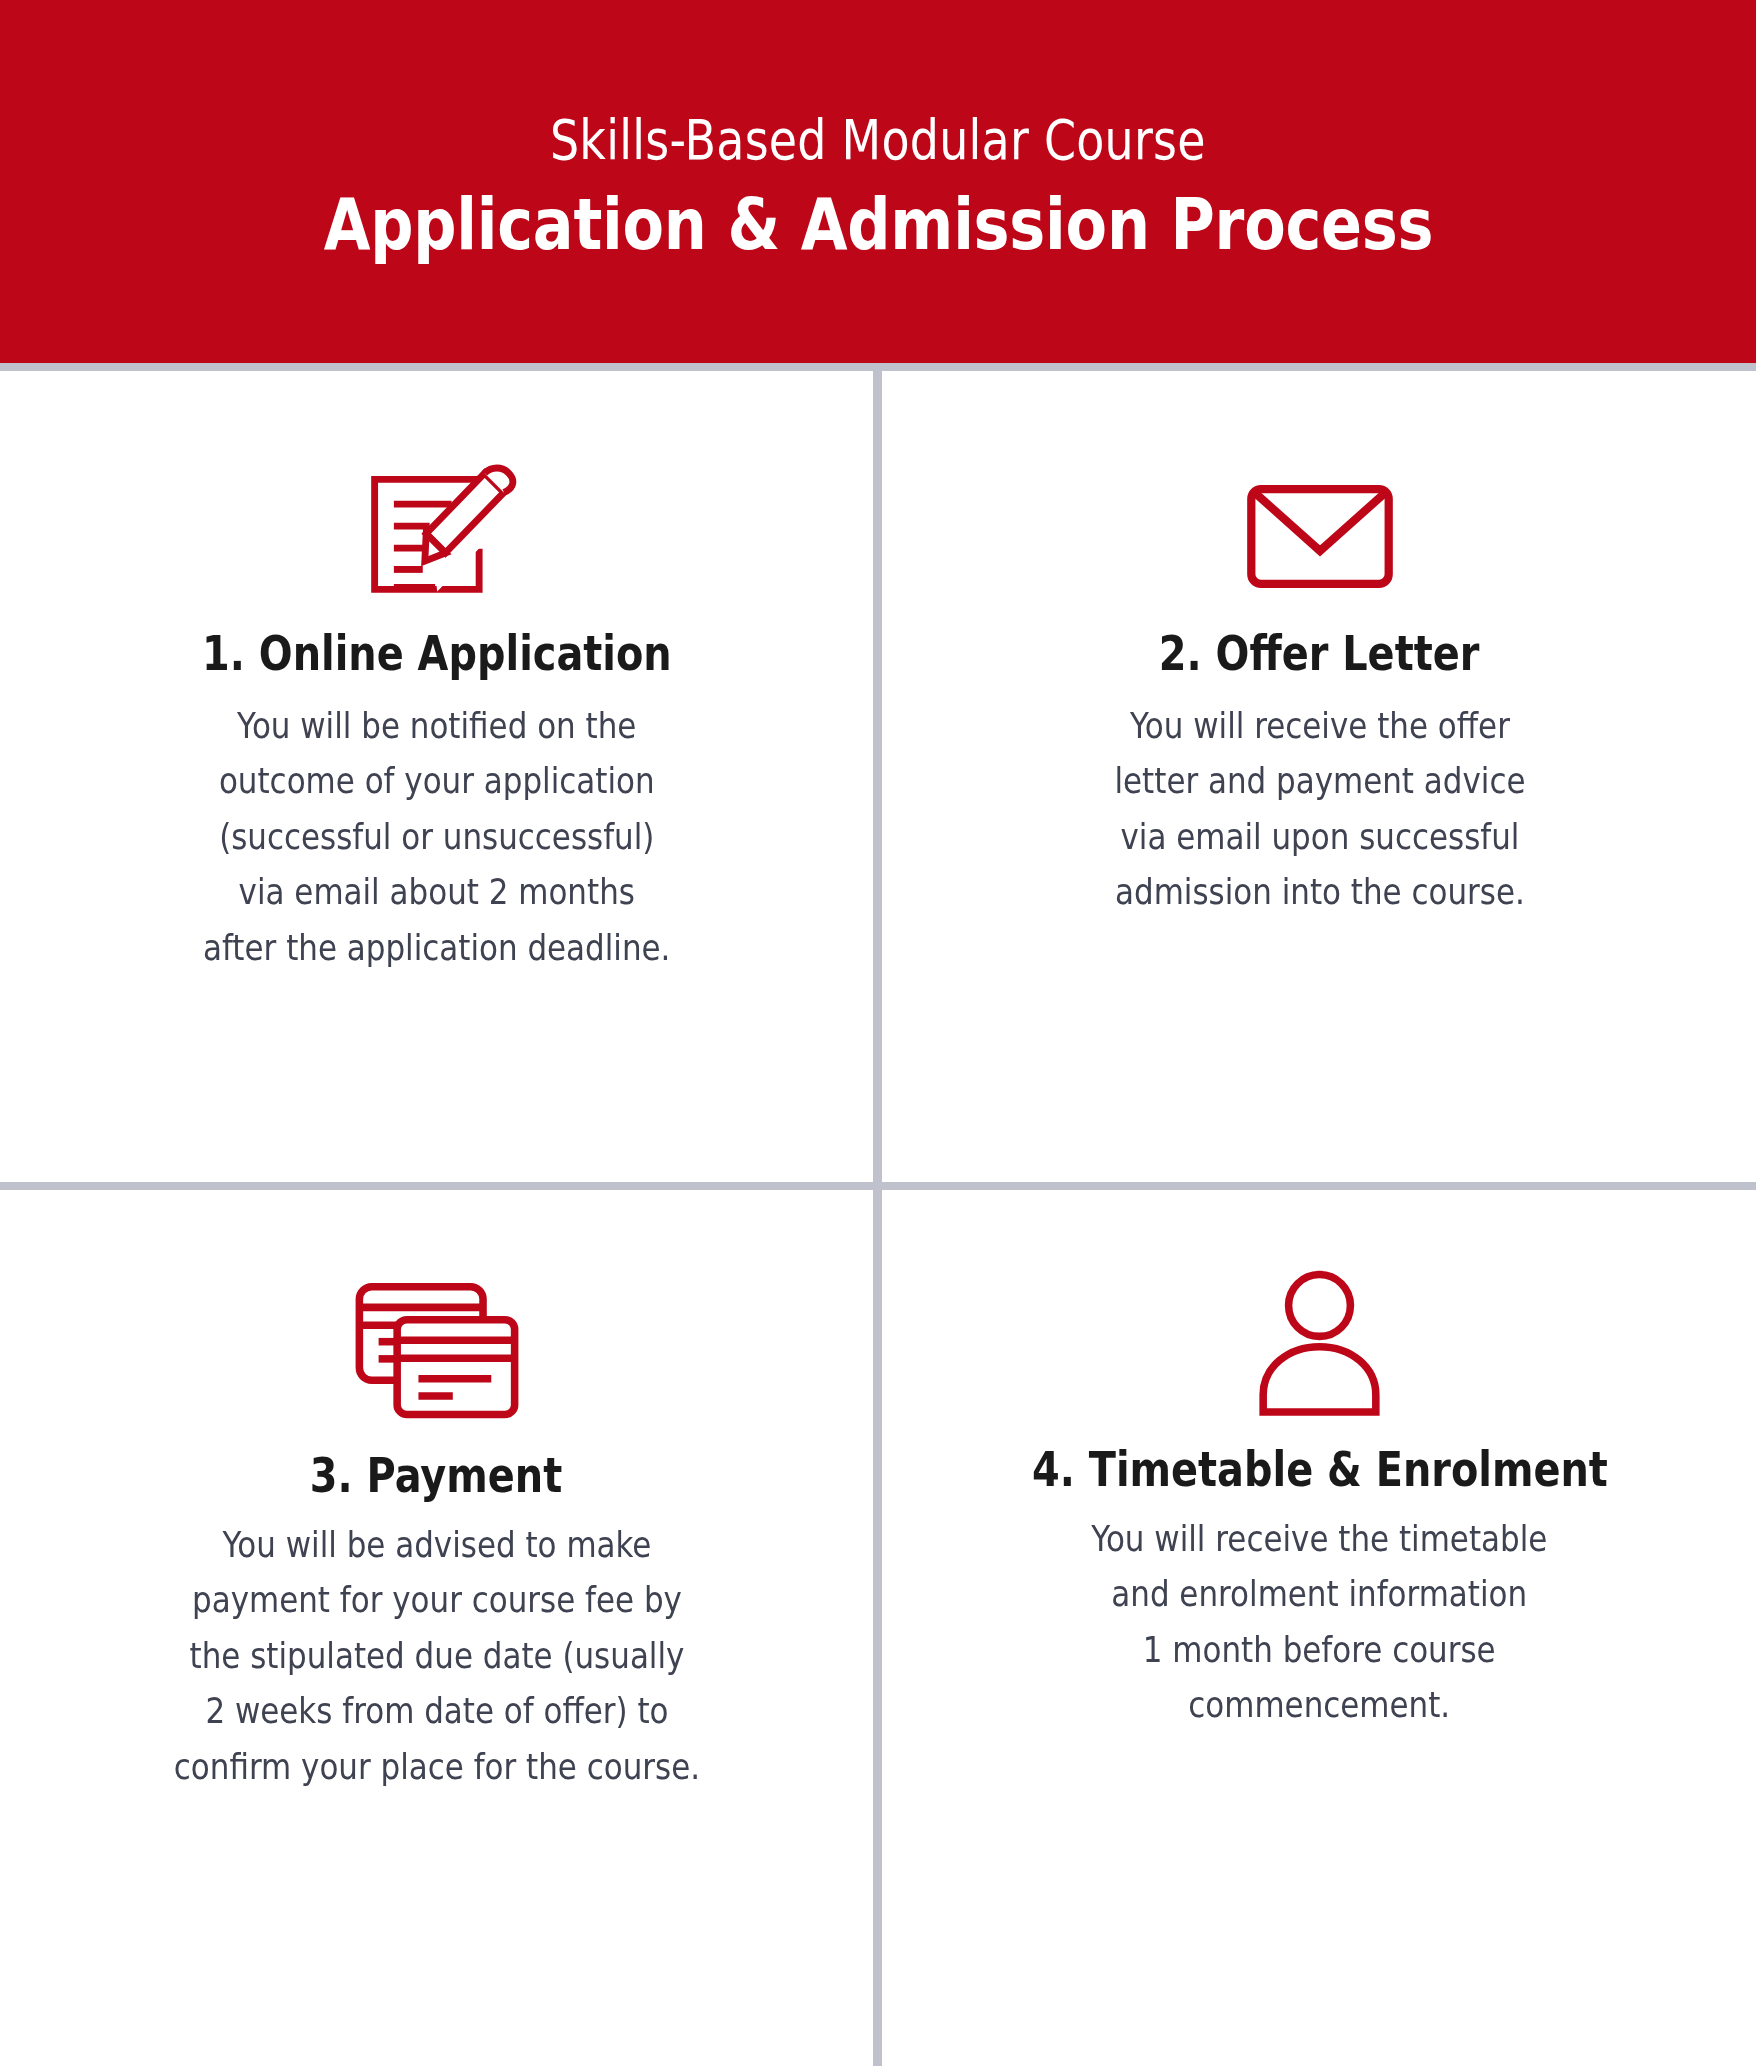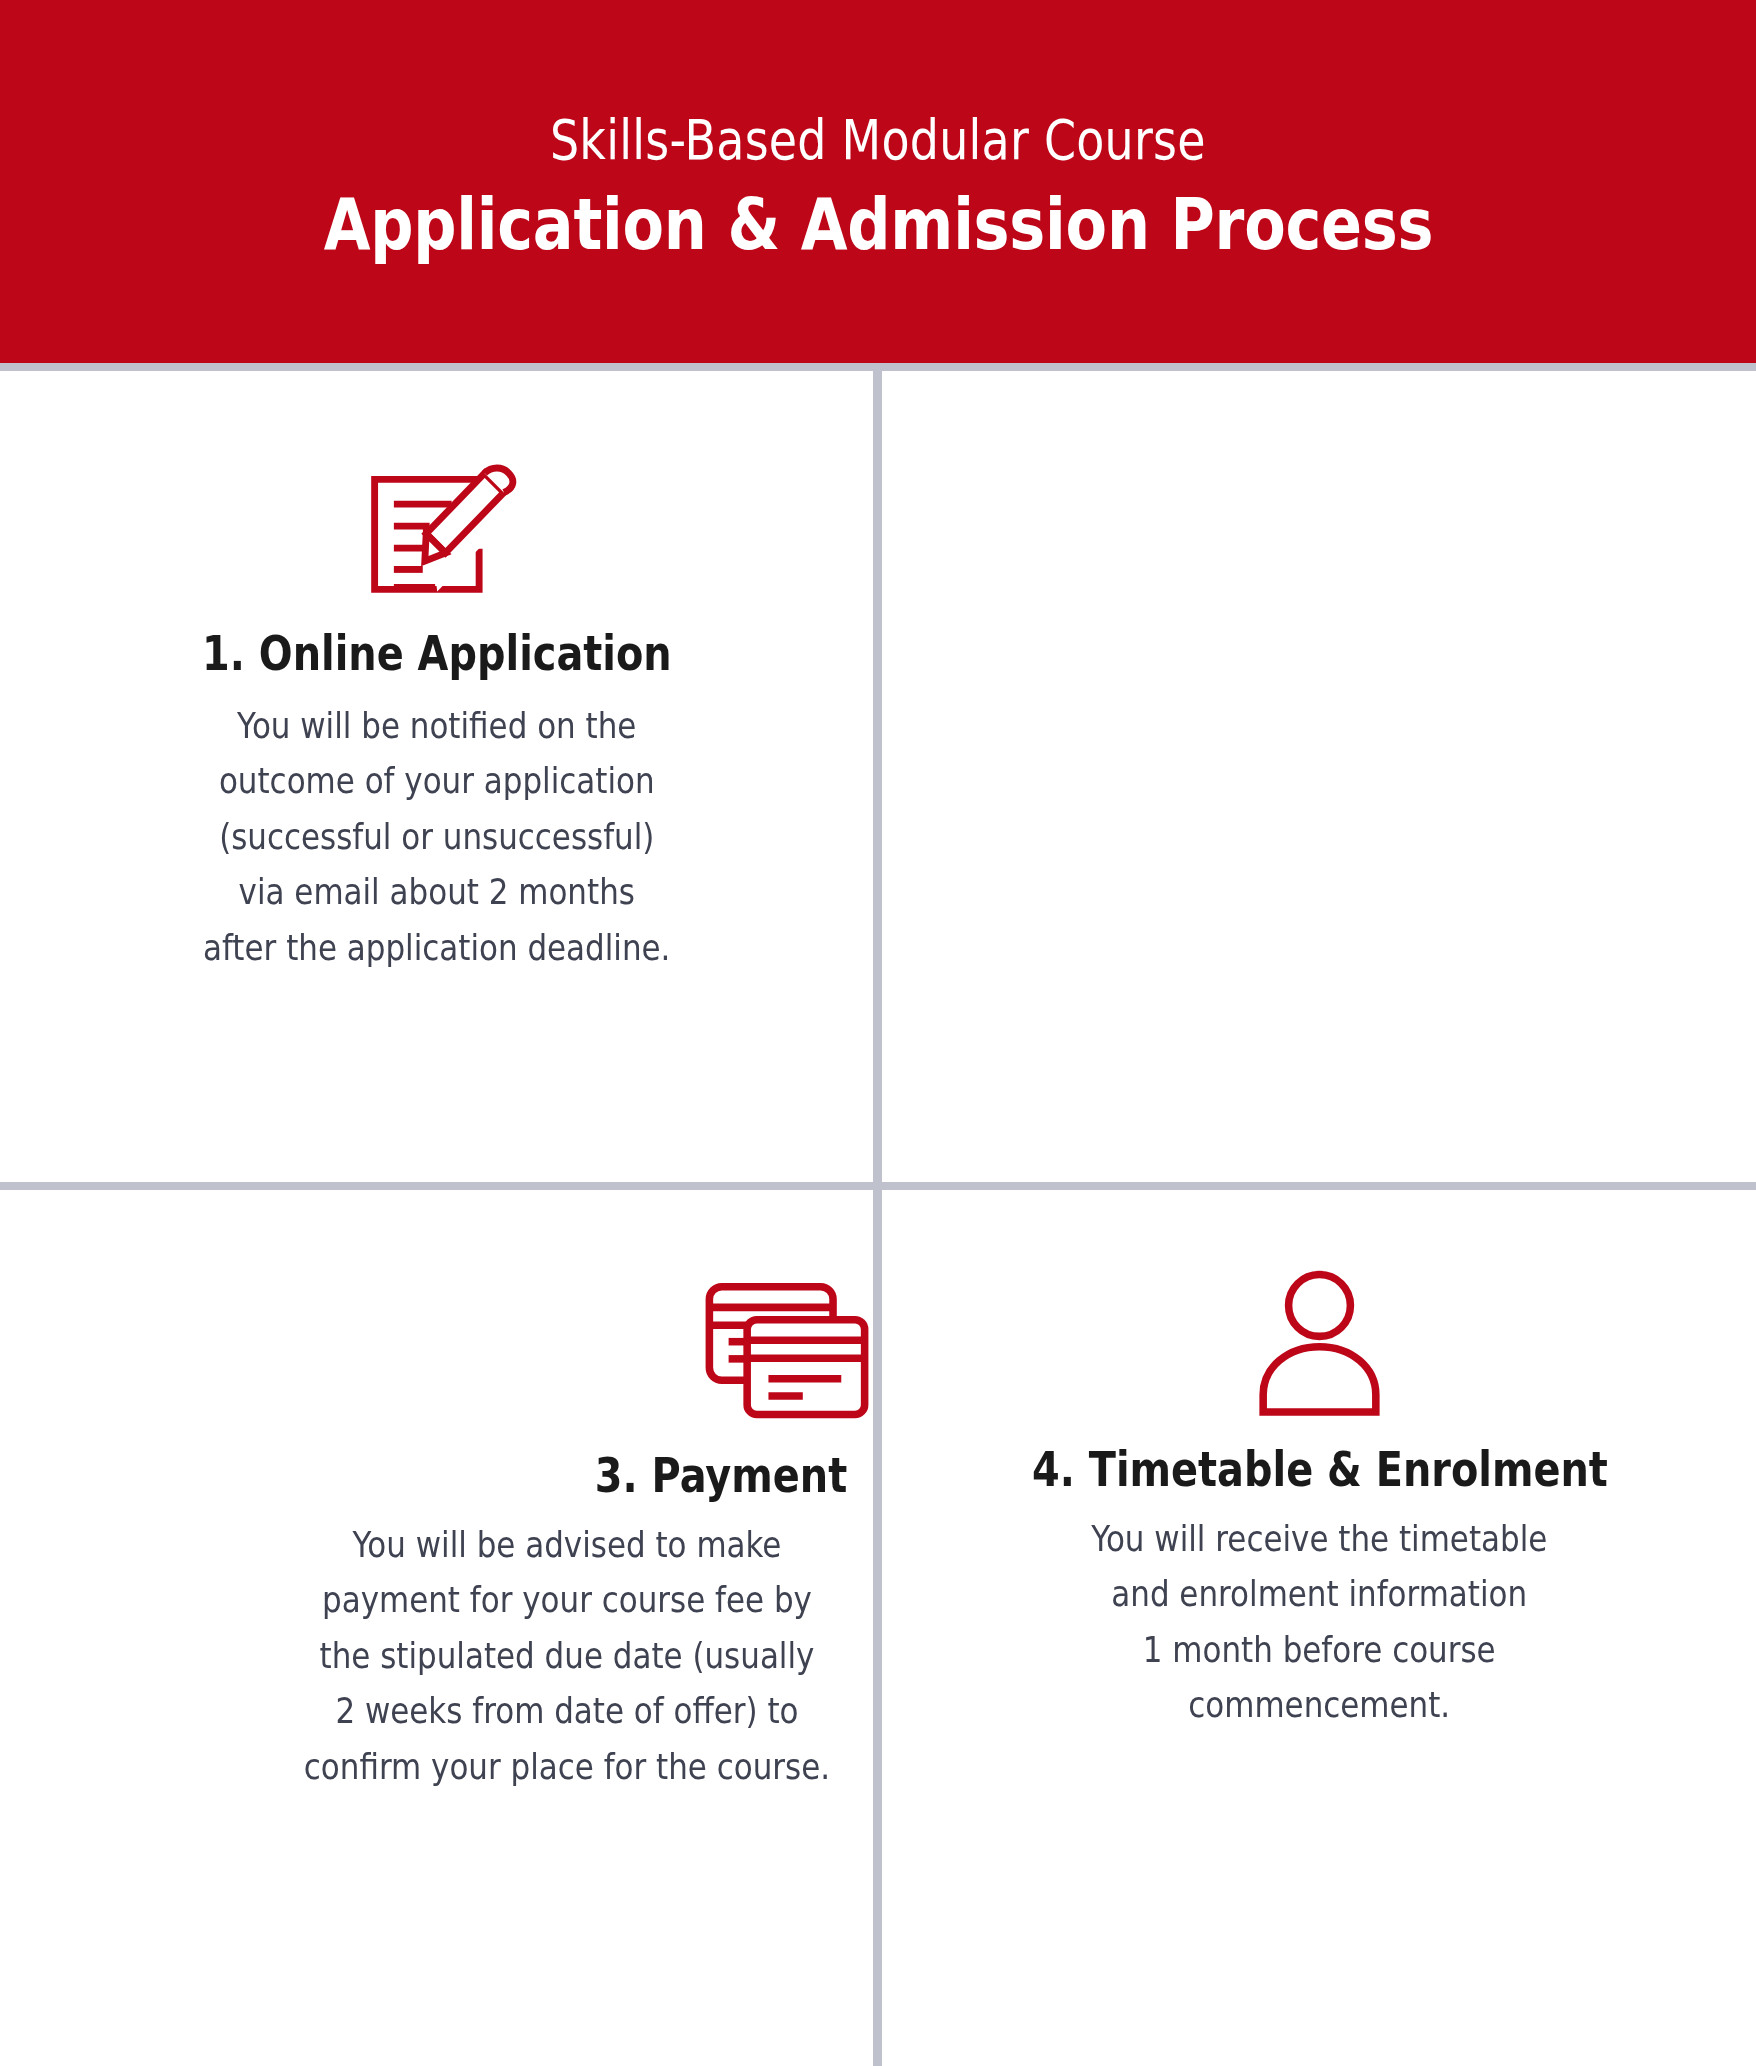--- a/index.html
+++ b/index.html
@@ -97,21 +97,21 @@
   }
   .card {
     position: absolute;
     box-sizing: border-box;
     display: flex;
     flex-direction: column;
     align-items: center;
   }
   .card-1 { left: 0;      top: 0;    width: 873px; height: 811px; }
   .card-2 { left: 882px; top: 0;    width: 875px; height: 811px; }
-  .card-3 { left: 0;      top: 819px; width: 873px; height: 877px; align-items: flex-end; }
+  .card-3 { left: 0;      top: 819px; width: 873px; height: 877px; }
   .card-4 { left: 882px; top: 819px; width: 875px; height: 877px; }
 
   .card-icon {
     height: 158px;
     display: flex;
     align-items: center;
     justify-content: center;
   }
   .card-1 .card-icon { margin-top: 83px; }
   .card-2 .card-icon { margin-top: 83px; }
@@ -184,20 +184,33 @@
         </svg>
       </div>
       <div class="card-heading">1. Online Application</div>
       <div class="card-body">You will be notified on the
 outcome of your application
 (successful or unsuccessful)
 via email about 2 months
 after the application deadline.</div>
     </div>
 
+    <div class="card card-2">
+      <div class="card-icon">
+        <svg width="158" height="124" viewBox="0 0 230 180" fill="none" xmlns="http://www.w3.org/2000/svg">
+          <rect x="15" y="26" width="200" height="138" rx="14" ry="14" stroke="#be0619" stroke-width="12" fill="none"></rect>
+          <path d="M22 33 L115 116 L208 33" stroke="#be0619" stroke-width="12" stroke-linecap="butt" stroke-linejoin="miter" fill="none"></path>
+        </svg>
+      </div>
+      <div class="card-heading">2. Offer Letter</div>
+      <div class="card-body">You will receive the offer
+letter and payment advice
+via email upon successful
+admission into the course.</div>
+    </div>
 
     <div class="card card-3">
       <div class="card-icon">
         <svg width="172" height="158" viewBox="0 0 250 230" fill="none" xmlns="http://www.w3.org/2000/svg">
 
           <path d="M192 72 V38 C192 28 184 20 174 20 H30 C20 20 12 28 12 38 V138
                    C12 148 20 156 30 156 H64" stroke="#be0619" stroke-width="11" stroke-linejoin="round" stroke-linecap="butt" fill="#ffffff"></path>
           <line x1="12" y1="50" x2="192" y2="50" stroke="#be0619" stroke-width="11"></line>
           <line x1="12" y1="76" x2="72" y2="76" stroke="#be0619" stroke-width="11"></line>
           <line x1="40" y1="100" x2="72" y2="100" stroke="#be0619" stroke-width="11"></line>

